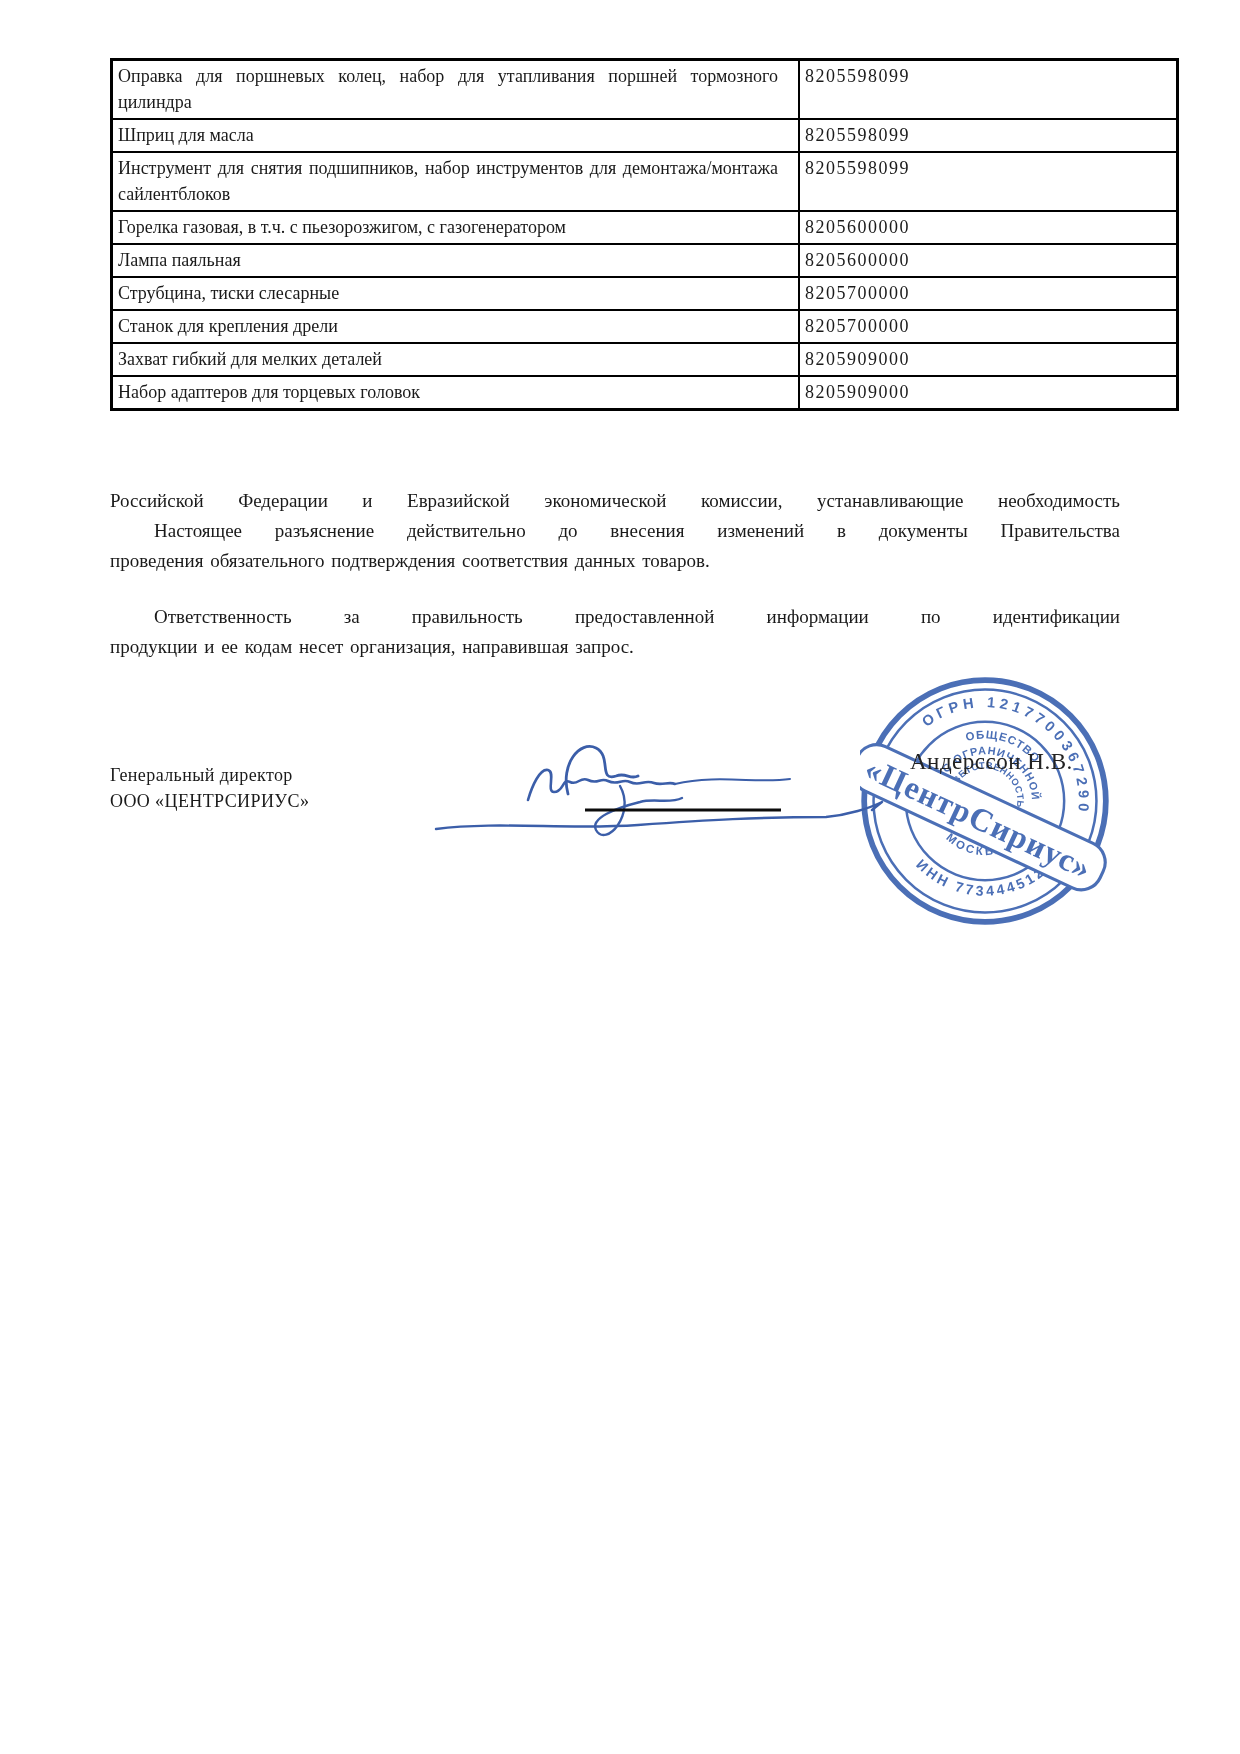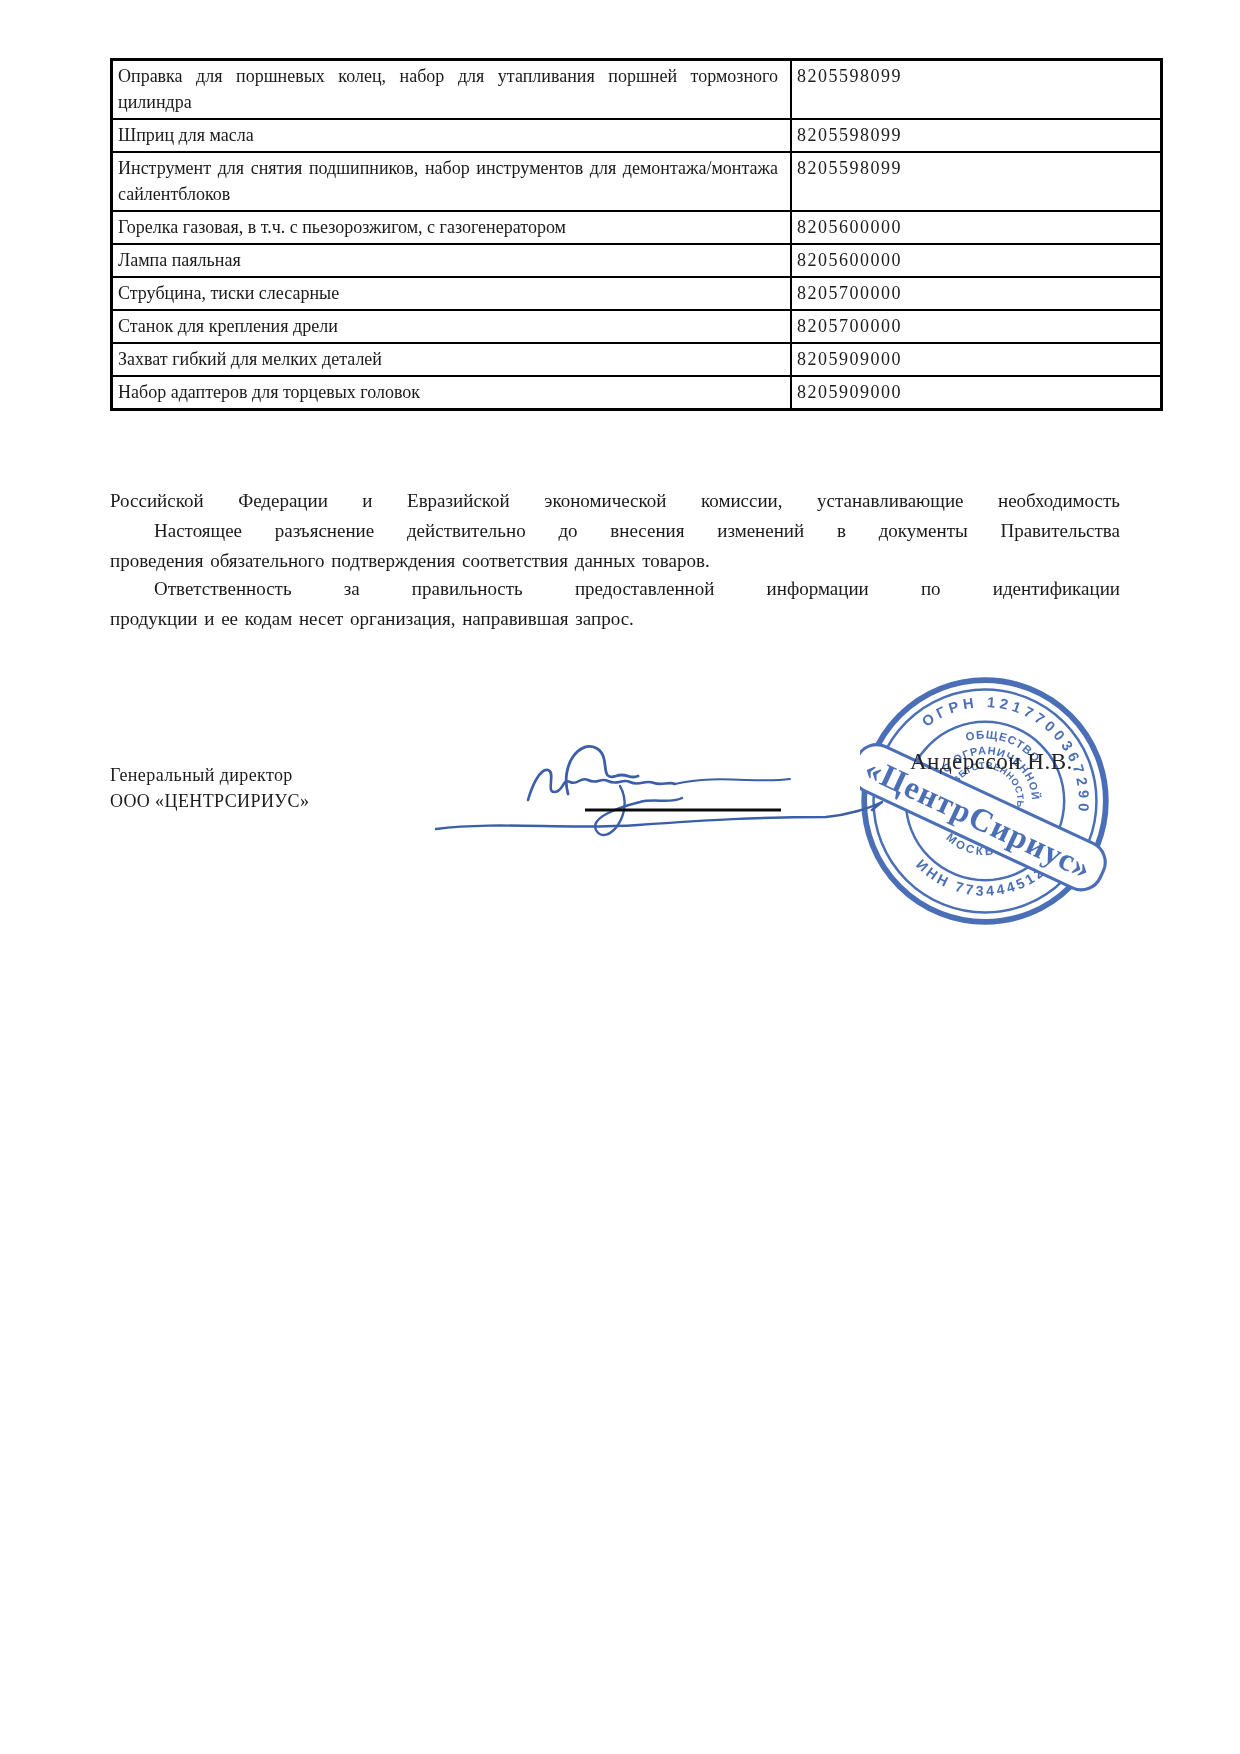--- a/index.html
+++ b/index.html
@@ -22,35 +22,35 @@
     width: 1011px;
     border-collapse: collapse;
     table-layout: fixed;
     border: 3px solid #000;
   }
   table.codes-table td {
     border: 2px solid #000;
     vertical-align: top;
     font-size: 18px;
     line-height: 26px;
-    padding: 2px 12px 3px 5px;
+    padding: 2px 20px 3px 5px;
   }
   td.name-cell { width: 660px; text-align: justify; }
   td.code-cell { width: 351px; letter-spacing: 1.5px; }
 
   
   .para {
     position: absolute;
     left: 110px;
     width: 1010px;
     font-size: 19px;
     line-height: 30px;
   }
   .para-1 { top: 486px; }
-  .para-2 { top: 574px; }
+  .para-2 { top: 602px; }
   .jline { text-align: justify; text-align-last: justify; word-spacing: 2px; }
   .jline.last { text-align-last: left; }
   .jline.indent { text-indent: 44px; }
 
   
   .signer {
     position: absolute;
     left: 110px;
     top: 762px;
     font-size: 18px;

